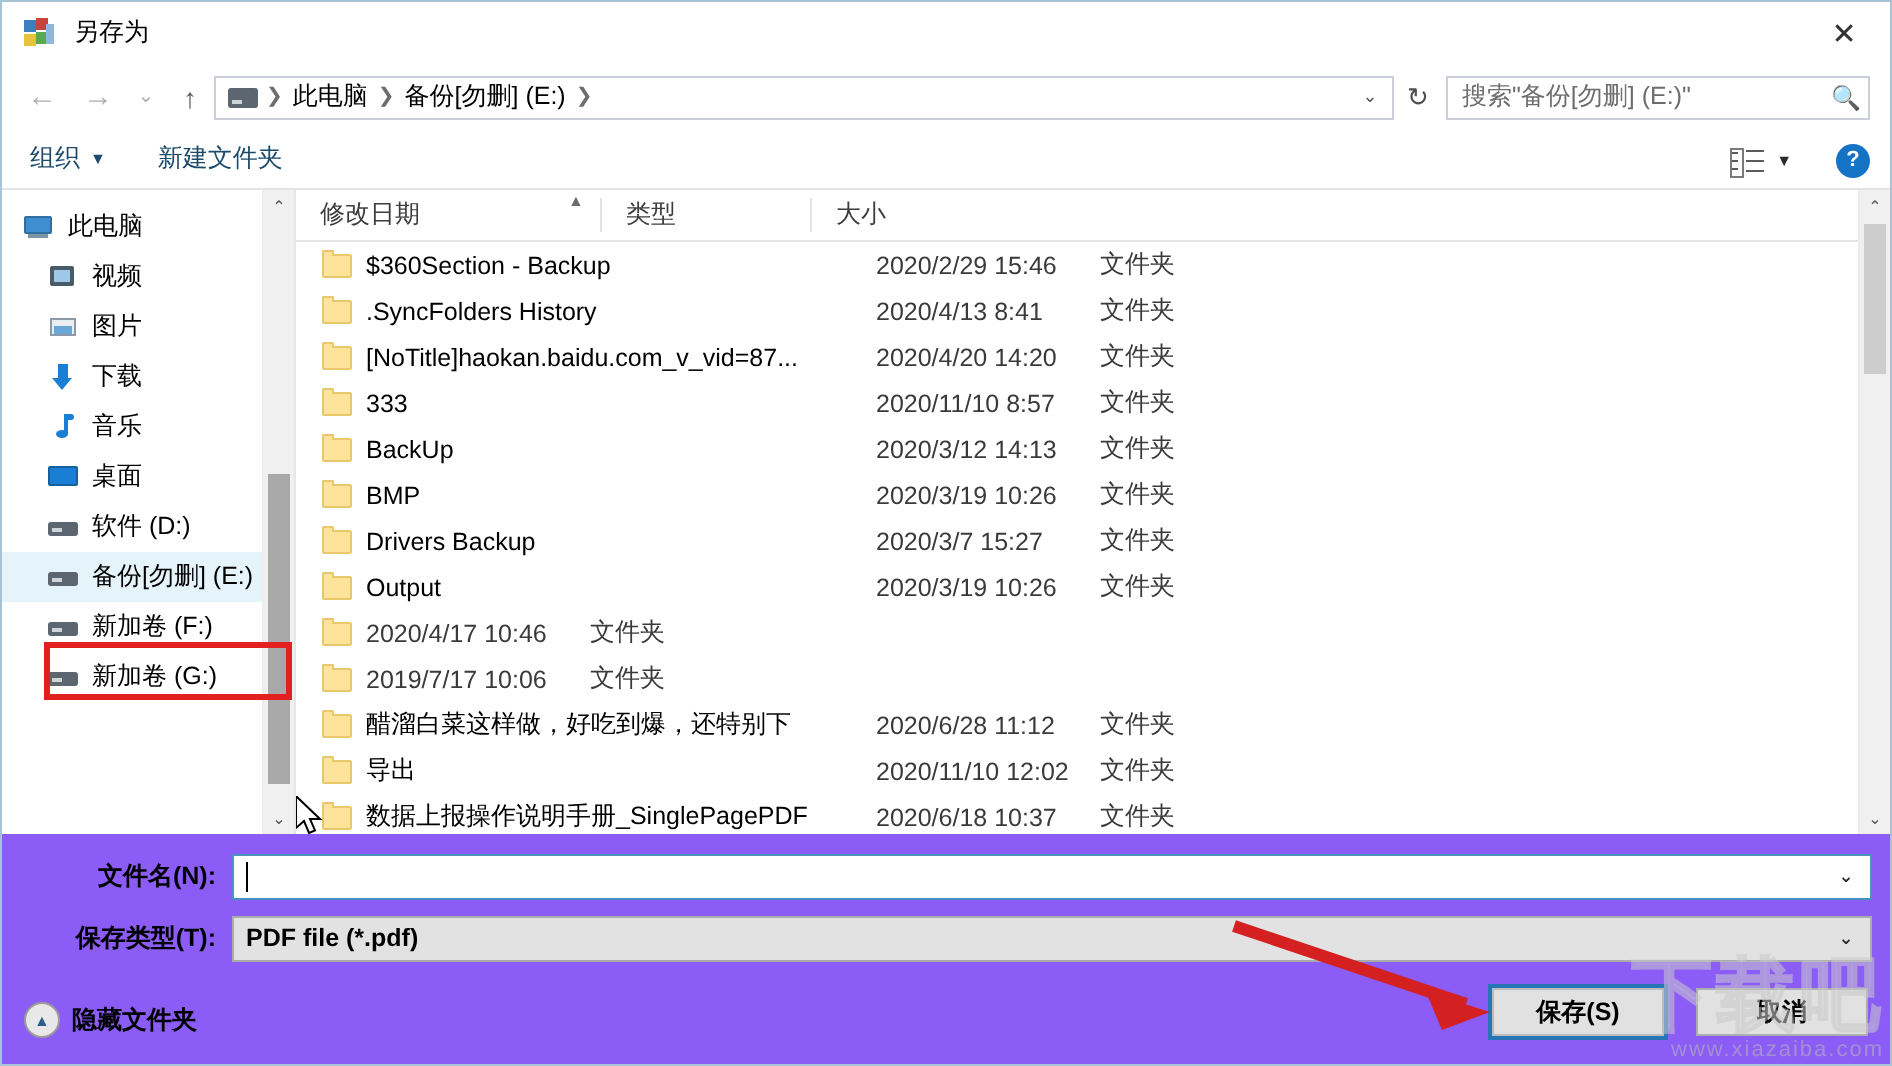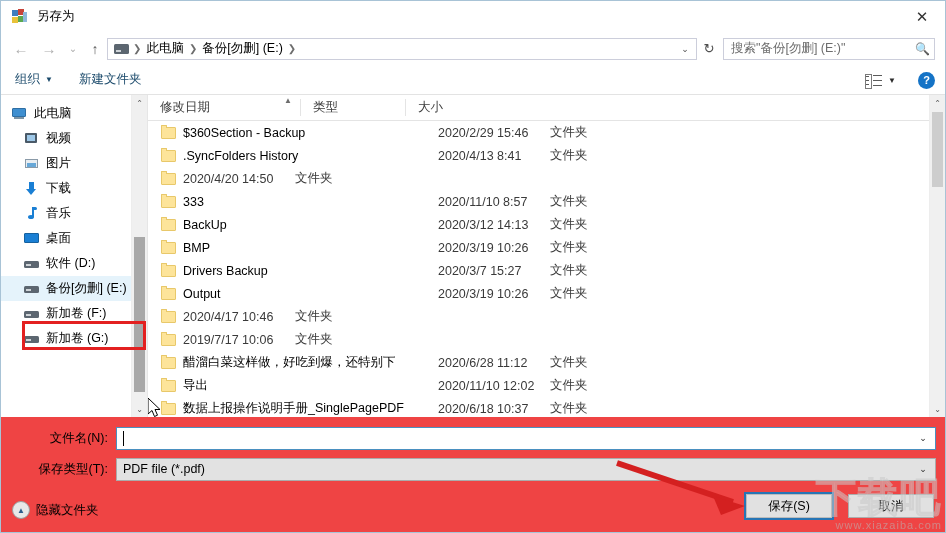--- a/index.html
+++ b/index.html
@@ -136,21 +136,21 @@
     content:"";position:absolute;left:-1px;top:-3px;width:6px;height:3px;
     background:#fde49a;border:1px solid #e8c86a;border-bottom:none;
     box-sizing:border-box;border-radius:1px 1px 0 0;
   }
   .cell-name{width:255px;overflow:hidden;white-space:nowrap;text-overflow:ellipsis;}
   .cell-date{width:112px;color:#3a3a3a;}
   .cell-type{width:105px;color:#3a3a3a;}
   .cell-size{width:70px;}
 
   
-  .bottom{flex:0 0 auto;background:#ef4444;position:relative;padding-top:9px;}
+  .bottom{flex:0 0 auto;background:#8b5cf6;position:relative;padding-top:9px;font-weight:bold;}
   .formrow{display:flex;align-items:center;height:24px;margin-bottom:7px;}
   .flabel{width:115px;text-align:right;font-size:12.5px;color:#000;padding-right:8px;
           box-sizing:border-box;}
   .finput{
     flex:1 1 auto;margin-right:9px;height:23px;background:#fff;border:1px solid #4a90c0;
     box-sizing:border-box;display:flex;align-items:center;position:relative;
   }
   .finput .val{padding-left:6px;font-size:12.5px;color:#000;}
   .caretbar{width:1px;height:15px;background:#000;margin-left:6px;}
   .fselect{
@@ -368,21 +368,22 @@
         </div>
         <div class="row">
           <span class="folder-ico"></span>
           <span class="cell-name">.SyncFolders History</span>
           <span class="cell-date">2020/4/13 8:41</span>
           <span class="cell-type">文件夹</span>
           <span class="cell-size"></span>
         </div>
         <div class="row">
           <span class="folder-ico"></span>
-          <span class="cell-date">2020/4/20 14:50</span>
+          <span class="cell-name">[NoTitle]haokan.baidu.com_v_vid=87...</span>
+          <span class="cell-date">2020/4/20 14:20</span>
           <span class="cell-type">文件夹</span>
           <span class="cell-size"></span>
         </div>
         <div class="row">
           <span class="folder-ico"></span>
           <span class="cell-name">333</span>
           <span class="cell-date">2020/11/10 8:57</span>
           <span class="cell-type">文件夹</span>
           <span class="cell-size"></span>
         </div>

